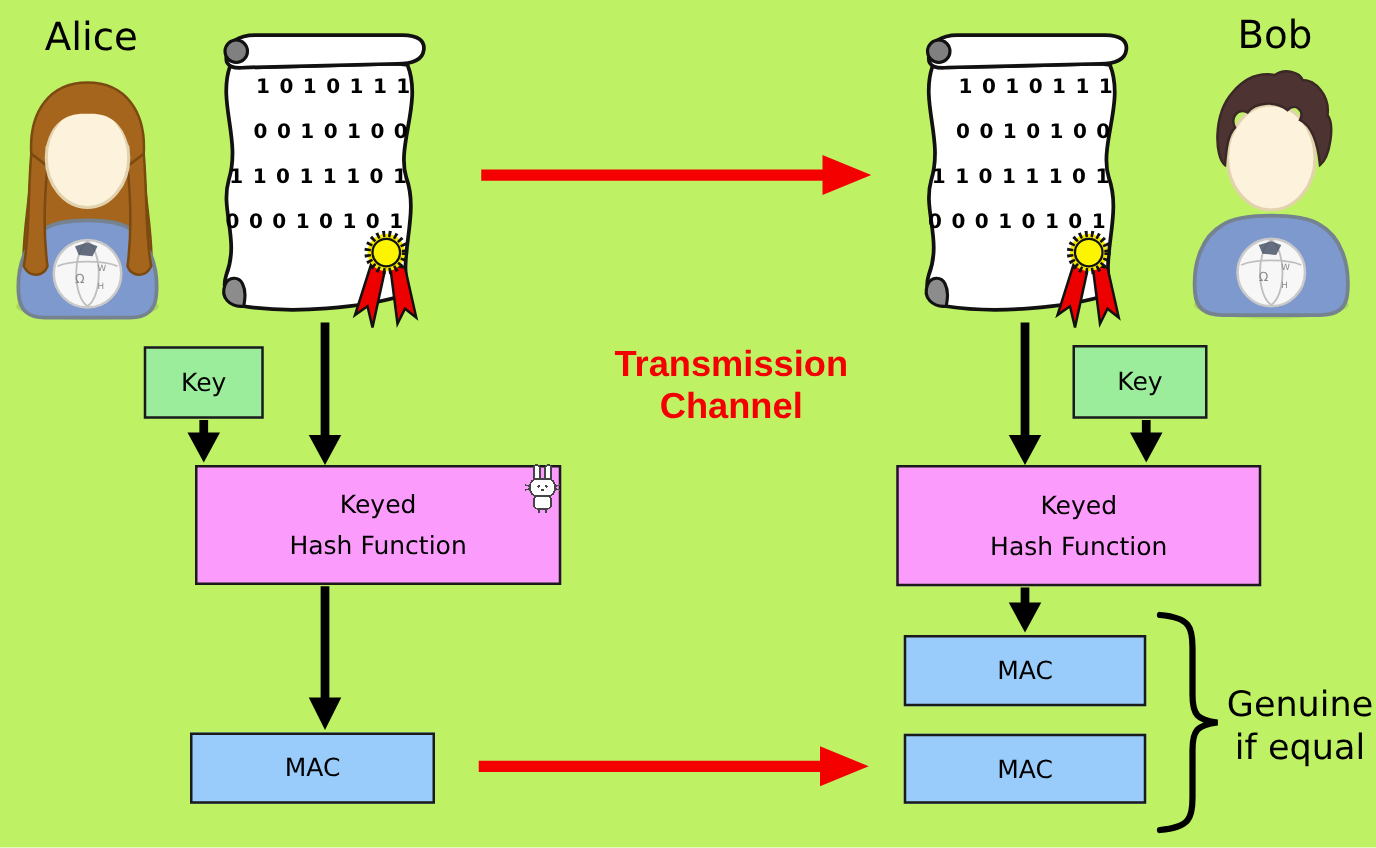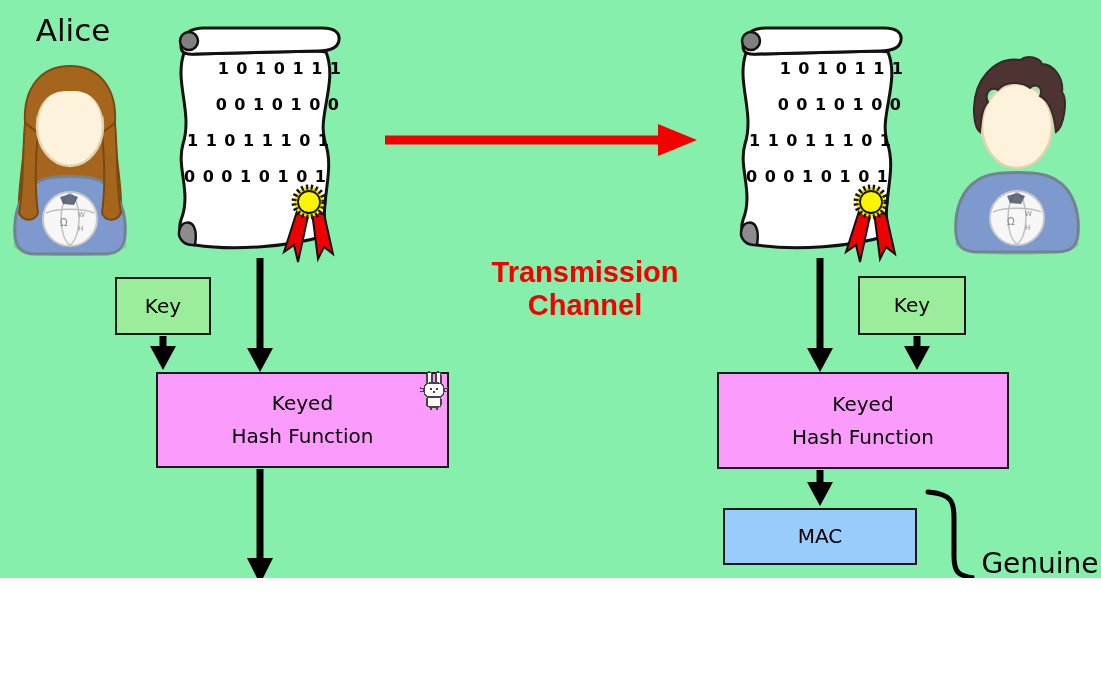--- a/index.html
+++ b/index.html
@@ -1,49 +1,50 @@
 <!DOCTYPE html>
 <html><head>
 <meta charset="utf-8">
 <style>
   html,body{margin:0;padding:0;background:#fff;}
   .canvas{
-    position:relative;width:1101px;height:578px;background:#86efac;
+    position:relative;width:1101px;height:678px;background:#bef264;
     font-family:"DejaVu Sans","Liberation Sans",sans-serif;color:#000;overflow:hidden;
   }
   .abs{position:absolute;}
   .actor-name{font-size:31px;font-weight:500;text-align:center;letter-spacing:0px;}
   .diagram-box{
     position:absolute;display:flex;align-items:center;justify-content:center;
     border:2.2px solid #1a1a1a;box-sizing:border-box;text-align:center;
     font-size:20px;line-height:33px;white-space:pre-line;
   }
   .key-box{background:#9BEC9B;}
   .hash-box{background:#FB9BFB;margin-left:43px;}
   .mac-box{background:#99CBFB;font-size:20px;}
   .channel-label{
     color:#F40000;font-family:"Liberation Sans",sans-serif;font-weight:bold;
     font-size:29px;line-height:33px;text-align:center;white-space:pre-line;
   }
   .verdict-label{font-size:28px;line-height:34px;text-align:center;white-space:pre-line;}
   .scroll-wrap{position:absolute;width:200px;height:240px;}
   .scroll-wrap svg{position:absolute;left:0;top:0;}
   .bin-line{
-    position:absolute;left:30px;width:150px;text-align:right;
+    position:absolute;left:30px;width:150px;text-align:center;
     font-size:16px;font-weight:bold;letter-spacing:1px;white-space:nowrap;
   }
   .overlay{position:absolute;left:0;top:0;pointer-events:none;z-index:6;}
   .avatar{position:absolute;}
 </style>
 </head>
 <body>
 
 <div class="canvas">
 
   <div class="abs actor-name" style="left:18px;top:12px;width:110px;">Alice</div>
+  <div class="abs actor-name" style="left:975px;top:10px;width:90px;">Bob</div>
 
   <div class="avatar" style="left:8px;top:53px;width:124px;height:205px;">
     <svg width="124" height="205" viewBox="0 0 124 205">
       <ellipse cx="62" cy="192" rx="57" ry="11" fill="#000" opacity="0.10"></ellipse>
       <path d="M62 13 C32 13 15 36 17 70 C18 100 9 135 11 162 C12 172 18 175 26 172 L98 172 C106 175 112 172 113 162 C115 135 106 100 107 70 C109 36 92 13 62 13 Z" fill="#A5651C" stroke="#7A4A10" stroke-width="2"></path>
       <path d="M28 130 C13 139 5 160 7 183 C8 196 15 201 28 201 L96 201 C109 201 116 196 117 183 C119 160 111 139 96 130 C84 121 40 121 28 130 Z" fill="#7D99CD" stroke="#75828F" stroke-width="3"></path>
       <path d="M17 70 C14 105 16 135 11 160 C16 170 27 168 30 160 C26 130 28 100 30 80 Z" fill="#A5651C" stroke="#7A4A10" stroke-width="2"></path>
       <path d="M107 70 C110 105 108 135 113 160 C108 170 97 168 94 160 C98 130 96 100 94 80 Z" fill="#A5651C" stroke="#7A4A10" stroke-width="2"></path>
       <ellipse cx="62" cy="73" rx="33" ry="40" fill="#FDF3DD" stroke="#E3D2AE" stroke-width="2.5"></ellipse>
       <path d="M29 64 C27 32 44 16 62 16 C83 16 97 33 95 64 C90 44 78 37 62 38 C45 37 33 45 29 64 Z" fill="#A5651C"></path>
@@ -102,21 +103,21 @@
         <circle cx="161" cy="182" r="15" fill="#F6E800" stroke="#111" stroke-width="5" stroke-dasharray="2.2 2.6"></circle>
         <circle cx="161" cy="182" r="11" fill="#FCF400" stroke="#111" stroke-width="1.8"></circle>
       </g>
     </svg>
     <div class="bin-line" style="top:39px;transform:translateX(14px);">1 0 1 0 1 1 1</div>
     <div class="bin-line" style="top:75px;transform:translateX(12px);">0 0 1 0 1 0 0</div>
     <div class="bin-line" style="top:111px;transform:translateX(2px);">1 1 0 1 1 1 0 1</div>
     <div class="bin-line" style="top:147px;transform:translateX(-1px);">0 0 0 1 0 1 0 1</div>
   </div>
 
-  <div class="abs channel-label" style="left:440px;top:256px;width:290px;">Transmission
+  <div class="abs channel-label" style="left:440px;top:276px;width:290px;">Transmission
 Channel</div>
 
   <div class="diagram-box key-box" style="left:115px;top:277px;width:96px;height:58px;">Key</div>
   <div class="diagram-box hash-box" style="left:113px;top:372px;width:293px;height:96px;">Keyed
 Hash Function</div>
   <div class="diagram-box mac-box" style="left:152px;top:586px;width:196px;height:57px;">MAC</div>
 
   <div class="diagram-box key-box" style="left:858px;top:276px;width:108px;height:59px;">Key</div>
   <div class="diagram-box hash-box" style="left:674px;top:372px;width:292px;height:97px;">Keyed
 Hash Function</div>

